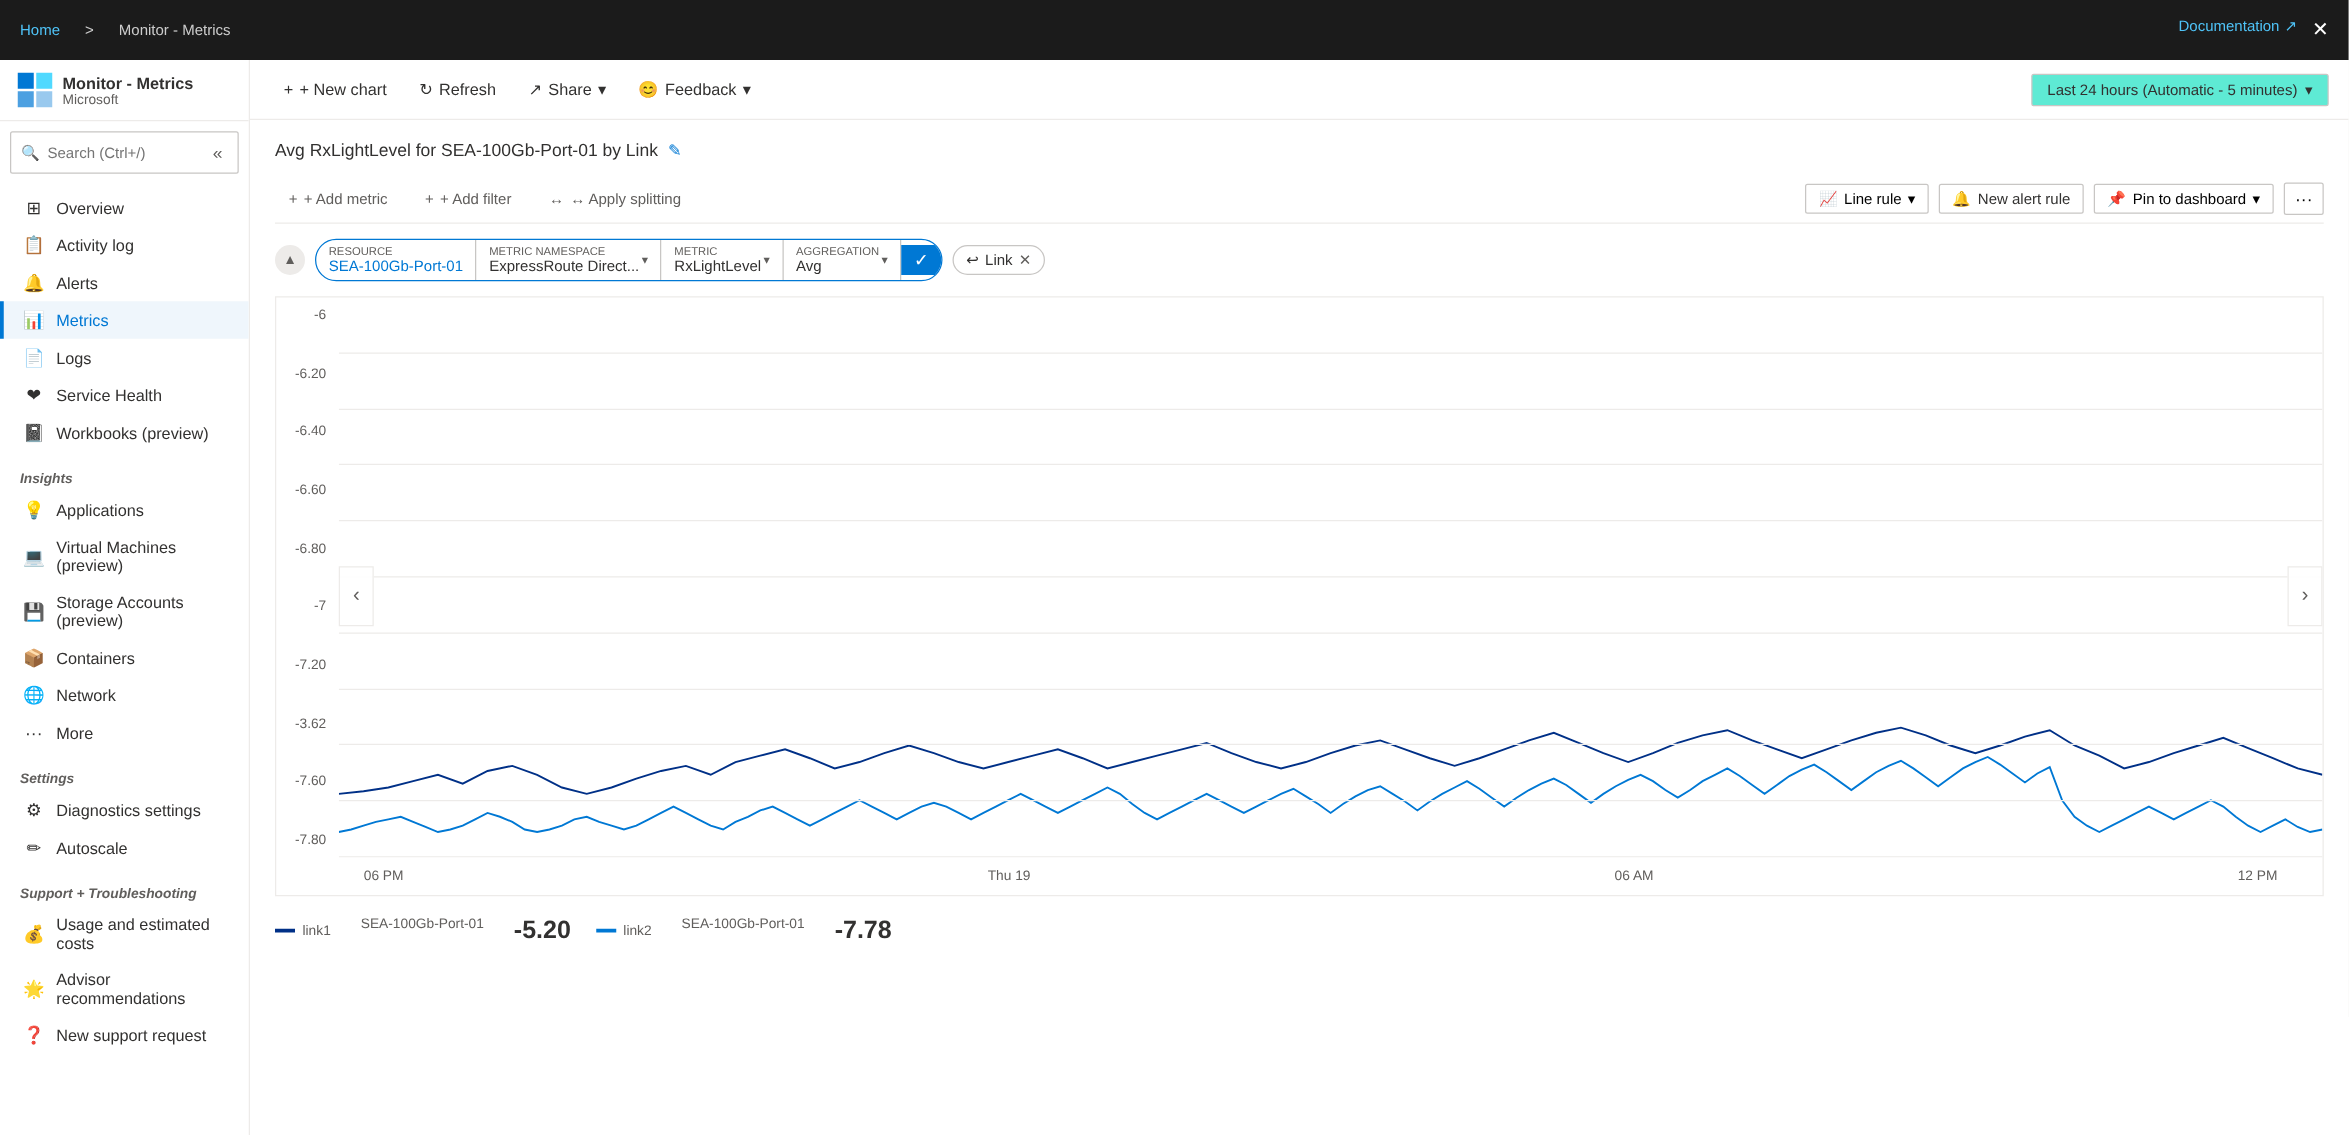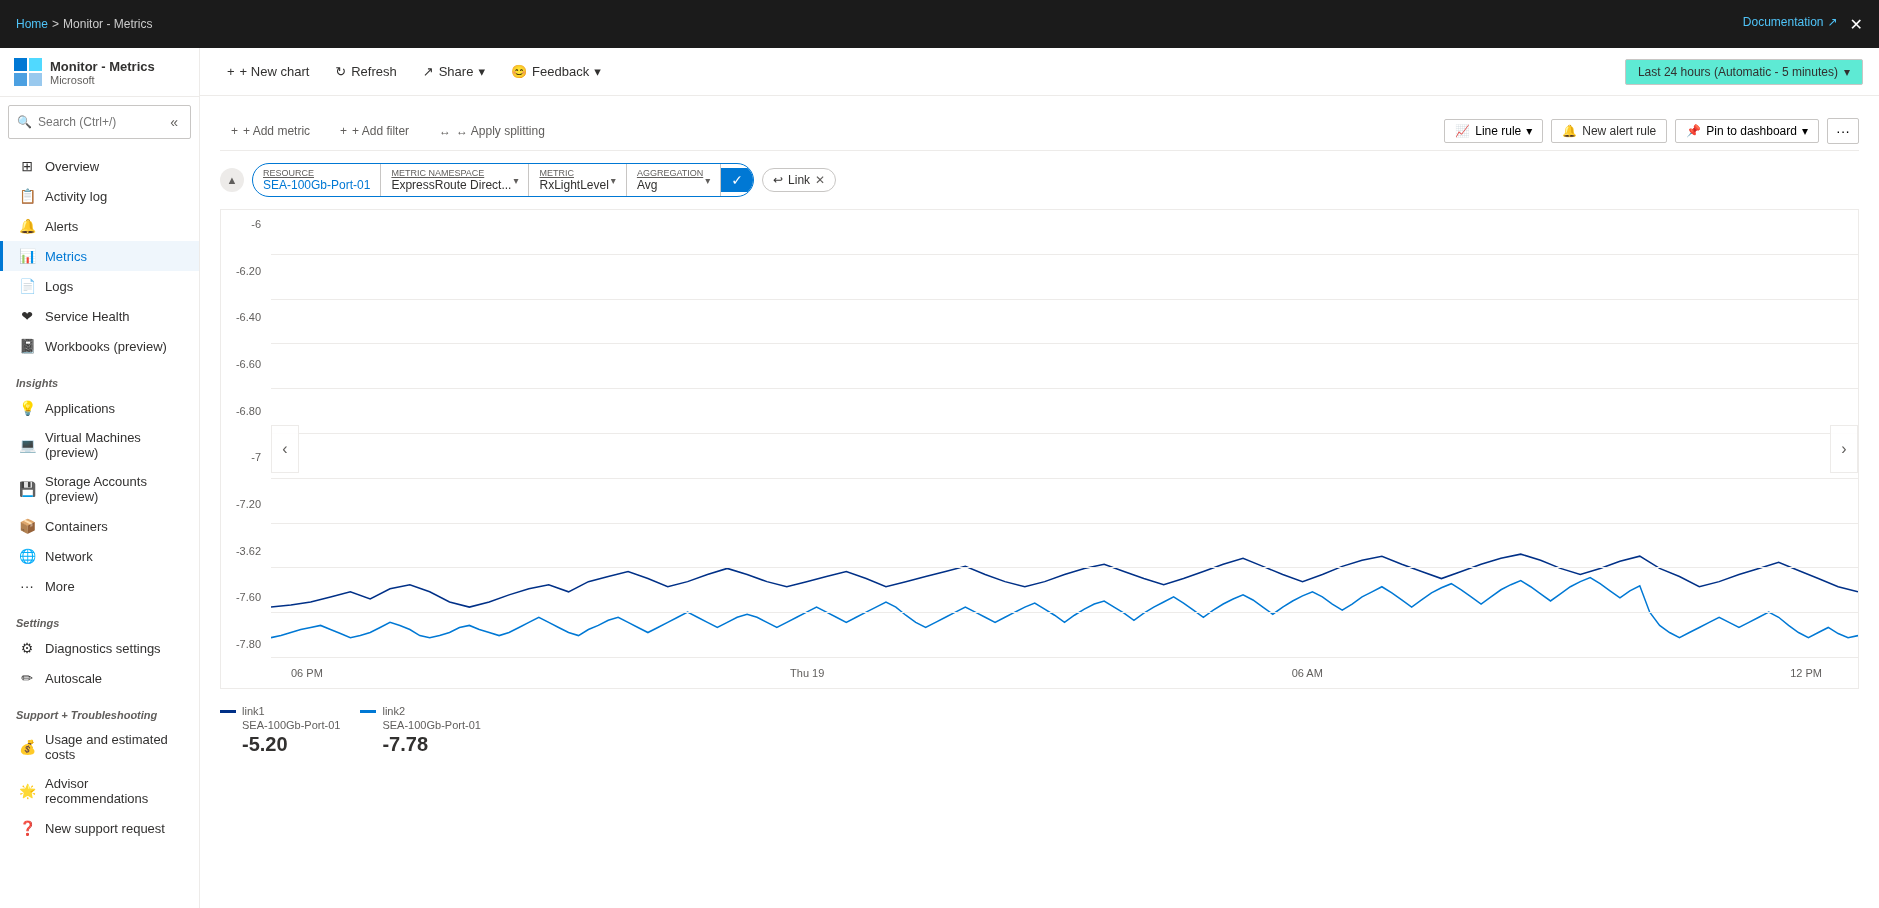--- a/index.html
+++ b/index.html
@@ -10,21 +10,21 @@
       height: 48px;
       background: #1b1b1b;
       display: flex;
       align-items: center;
       padding: 0 16px;
       color: #fff;
       font-size: 12px;
       justify-content: space-between;
     }
     .top-bar-left { display: flex; align-items: center; gap: 12px; }
-    .breadcrumb { font-size: 12px; color: #ccc; display: flex; align-items: center; gap: 4px; }
+    .breadcrumb { font-size: 12px; color: #ccc; display: flex; align-items: center; gap: 20px; }
     .breadcrumb a { color: #4fc3f7; text-decoration: none; }
     .top-bar-right { display: flex; align-items: flex-start; gap: 12px; }
     .doc-link { color: #4fc3f7; font-size: 12px; text-decoration: none; display: flex; align-items: center; gap: 4px; }
     .close-btn { color: #fff; font-size: 16px; cursor: pointer; }
 
     
     .layout { display: flex; height: calc(100vh - 48px); }
 
     
     .sidebar {
@@ -226,21 +226,21 @@
       border-radius: 20px;
       overflow: hidden;
       background: #fff;
     }
     .metric-pill-section {
       padding: 4px 10px;
       font-size: 11px;
       border-right: 1px solid #c8c6c4;
     }
     .metric-pill-section:last-of-type { border-right: none; }
-    .metric-pill-label { font-size: 9px; color: #605e5c; display: block; text-decoration: underline; }
+    .metric-pill-label { font-size: 9px; color: #605e5c; display: block; }
     .metric-pill-value { font-size: 12px; color: #323130; }
     .metric-pill-end {
       padding: 4px 10px;
       background: #0078d4;
       color: #fff;
       font-size: 14px;
       cursor: pointer;
       display: flex;
       align-items: center;
     }
@@ -320,21 +320,21 @@
     .nav-arrow.right { right: 0; }
 
     
     .chart-legend {
       display: flex;
       gap: 20px;
       margin-top: 8px;
     }
     .legend-item {
       display: flex;
-      flex-direction: column;
+      flex-direction: row;
       gap: 2px;
     }
     .legend-line {
       display: flex;
       align-items: center;
       gap: 6px;
       font-size: 11px;
       color: #605e5c;
     }
     .legend-color {
@@ -517,20 +517,24 @@
       <div class="toolbar-right">
         <button class="time-range-btn">
           <span>Last 24 hours (Automatic - 5 minutes)</span>
           <span>▾</span>
         </button>
       </div>
     </div>
 
     <div class="chart-container">
 
+      <div class="chart-title">
+        <span>Avg RxLightLevel for SEA-100Gb-Port-01 by Link</span>
+        <span class="edit-icon">✎</span>
+      </div>
 
       <div class="metric-controls">
         <button class="metric-ctrl-btn">
           <span>+</span>
           <span>+ Add metric</span>
         </button>
         <button class="metric-ctrl-btn">
           <span>+</span>
           <span>+ Add filter</span>
         </button>

